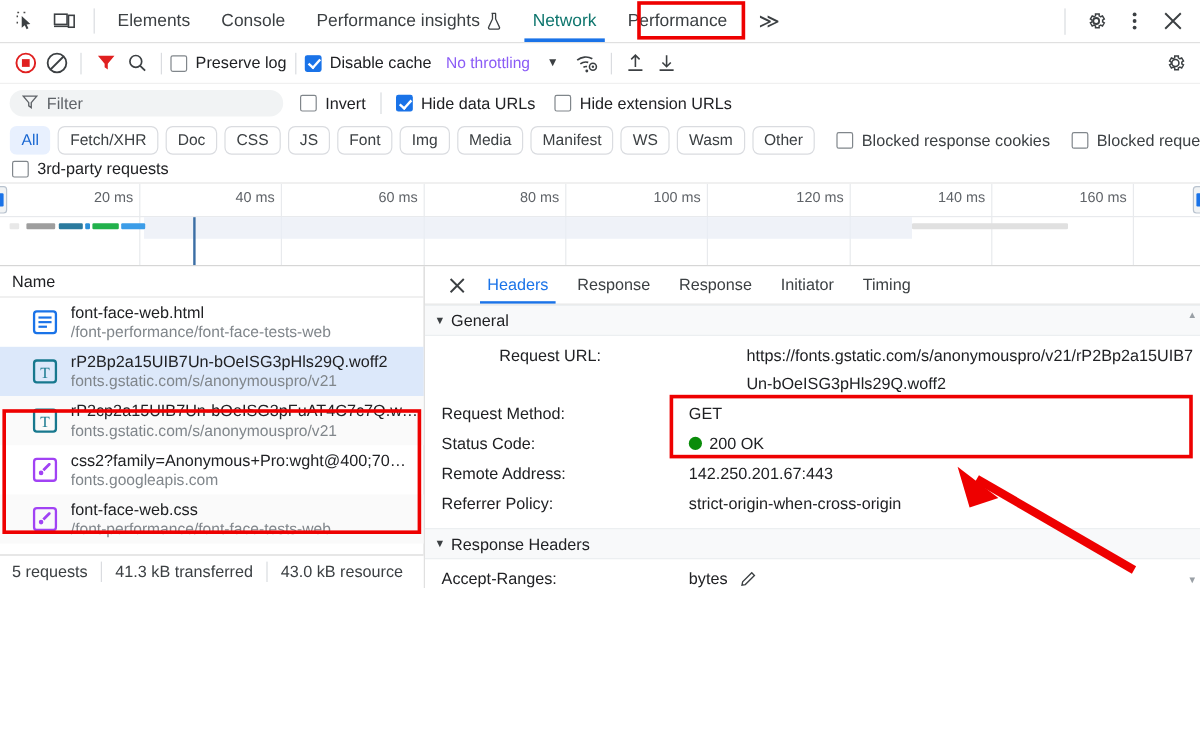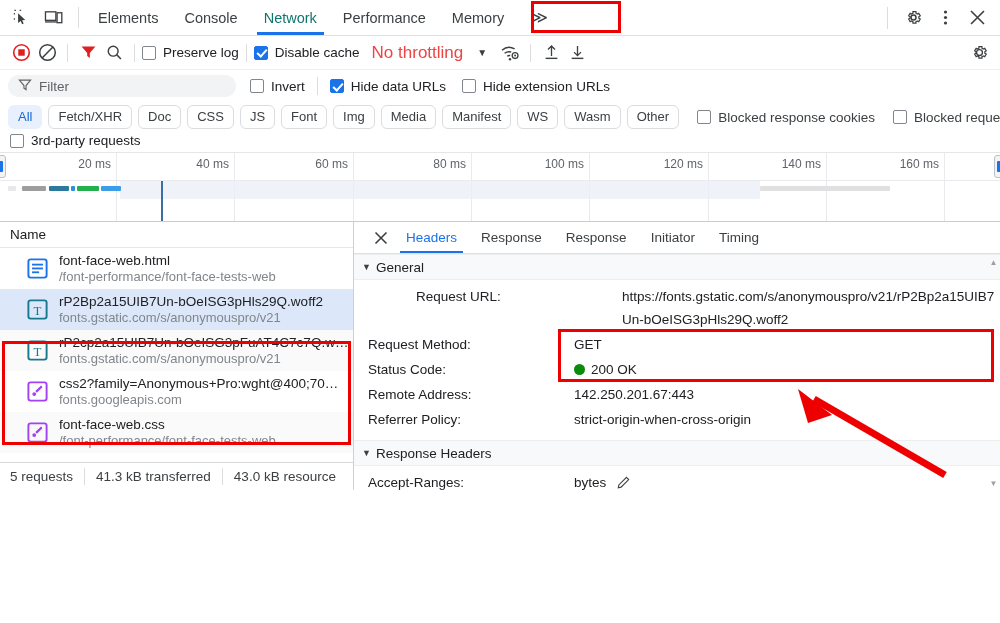--- a/index.html
+++ b/index.html
@@ -65,21 +65,21 @@
   .cb-wrap { display:flex; align-items:center; gap:7px; font-size:13.5px; color:#202124; white-space:nowrap; }
   .cbox {
     width: 14px; height: 14px; border:1.6px solid #80868b; border-radius:2px;
     background:#fff; display:inline-block; position:relative; flex: none;
   }
   .cbox.checked { background:#1a73e8; border-color:#1a73e8; }
   .cbox.checked::after {
     content:""; position:absolute; left:4px; top:0.5px; width:4px; height:8px;
     border:solid #fff; border-width:0 2px 2px 0; transform: rotate(42deg);
   }
-  .throttle { font-size:17px; color:#ef4444; margin-left:12px; white-space:nowrap;}
+  .throttle { font-size:13px; color:#8b5cf6; margin-left:12px; white-space:nowrap;}
   .caret-dn { margin-left: 14px; color:#3c4043; font-size: 10px; }
   .gear-right { margin-left:auto; }
 
   
   .filterrow {
     height: 32px; display:flex; align-items:center; padding: 0 8px; gap: 0;
     background:#fff;
   }
   .filterbox {
     width: 228px; height: 22px; border-radius: 11px; background:#f1f3f4;
@@ -219,28 +219,33 @@
       </div>
       <div class="vsep"></div>
     </div>
     <div class="tabs">
       <div class="tab">
           <span>Elements</span>
         </div>
       <div class="tab">
           <span>Console</span>
         </div>
+      <div class="tab">
+        <span>Performance insights</span>
+        <span class="flask">
+          <svg width="13" height="15" viewBox="0 0 13 15">
+              <path d="M4.6 1.2h3.8M5.4 1.2v4.6L2.2 12.6c-.4.8.1 1.6 1 1.6h7c.9 0 1.4-.8 1-1.6L8 5.8V1.2" fill="none" stroke="#3c4043" stroke-width="1.1"></path>
+            </svg>
+        </span>
+      </div>
       <div class="tab active">
           <span>Network</span>
         </div>
       <div class="tab">
           <span>Performance</span>
-        </div>
-      <div class="tab">
-          <span>Memory</span>
         </div>
       <div class="tab" style="font-size:17px;">
           <span>≫</span>
         </div>
     </div>
     <div class="tabbar-right">
       <div class="vsep2"></div>
       <div class="rt-icon">
         <svg width="19" height="19" viewBox="0 0 20 20">
           <path d="M10 6.6a3.4 3.4 0 100 6.8 3.4 3.4 0 000-6.8zm0 5.2a1.8 1.8 0 110-3.6 1.8 1.8 0 010 3.6z" fill="#3c4043"></path>

